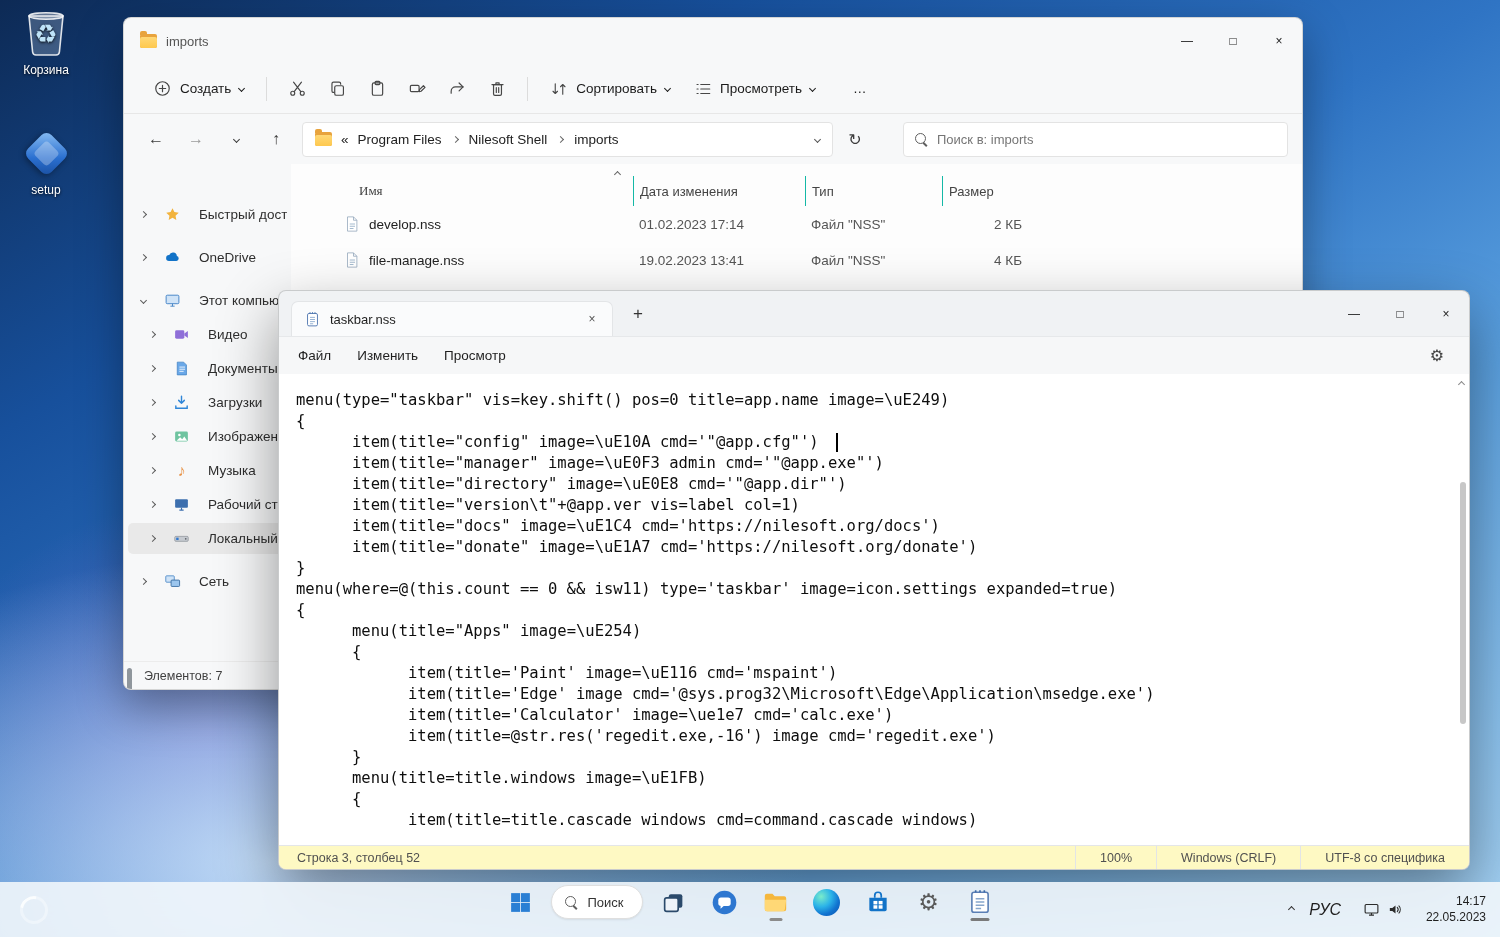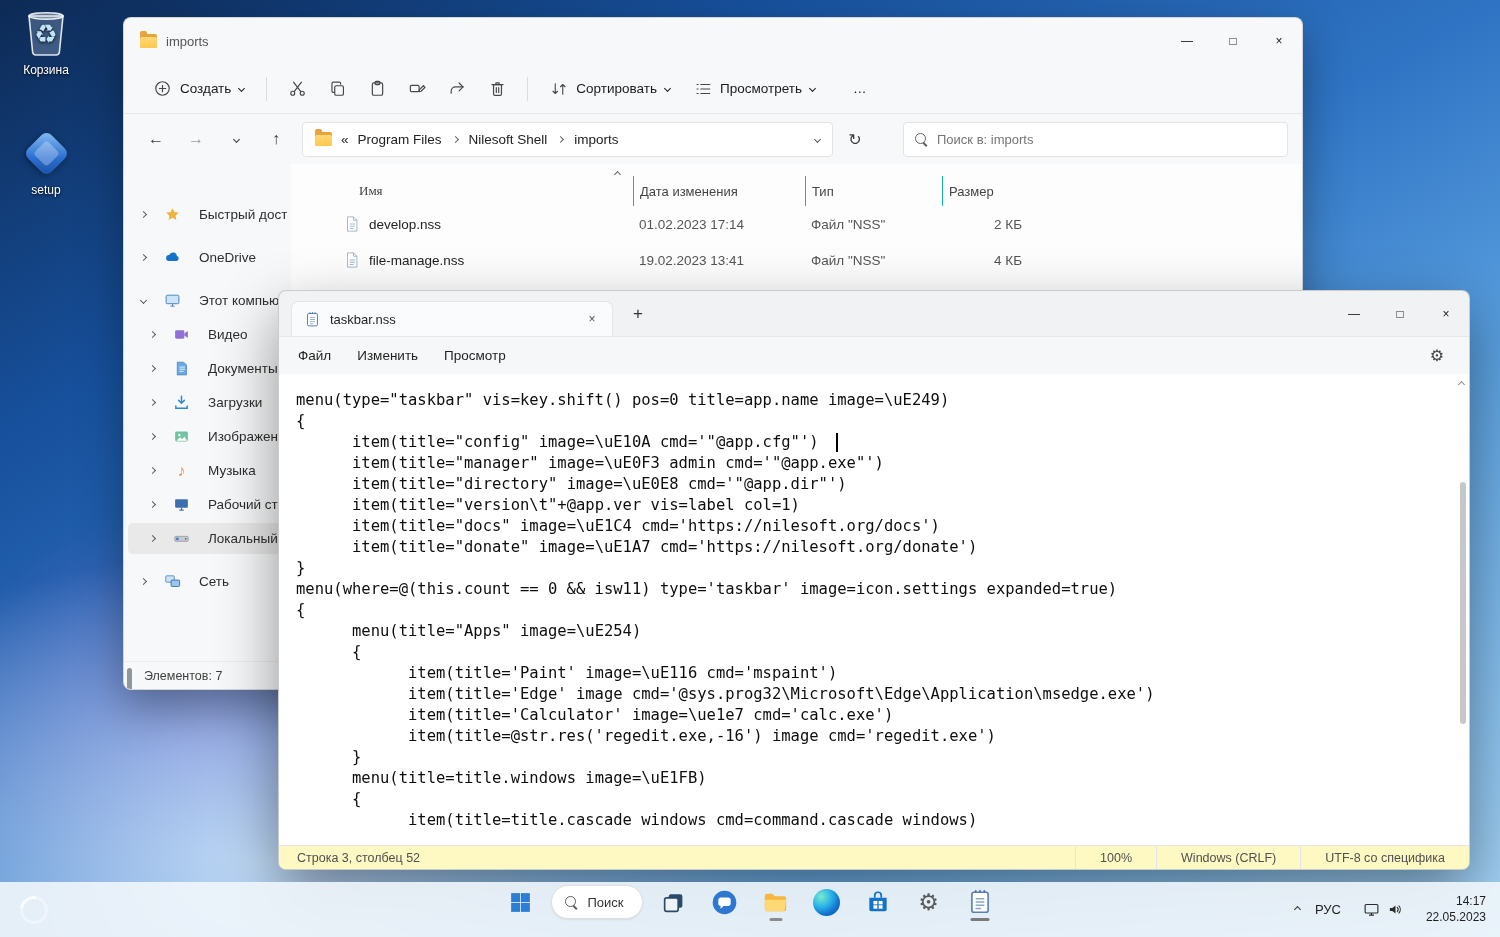--- a/index.html
+++ b/index.html
@@ -110,21 +110,21 @@
     background:rgba(241,246,251,.9); backdrop-filter:blur(16px); display:flex; align-items:flex-start; justify-content:center; }
   .tb-group { display:flex; align-items:center; gap:11px; }
   .task-icon { width:40px; height:40px; display:grid; place-items:center; border-radius:6px; position:relative; }
   .task-icon .dot { position:absolute; bottom:1px; left:50%; transform:translateX(-50%); width:13px; height:3px; border-radius:2px; background:#8b8b8b; }
   .task-icon .dot.active { width:19px; background:#7a7a7a; }
   .search-pill { height:34px; border-radius:17px; background:#fff; border:1px solid #dfdfdf; box-shadow:0 1px 2px rgba(0,0,0,.08);
     display:flex; align-items:center; gap:9px; padding:0 18px 0 13px; font-size:13px; color:#333; }
   .edge-ball { width:27px; height:27px; border-radius:50%;
     background:radial-gradient(circle at 30% 28%,#7aeccb 0%,#2bb3e8 38%,#1173d0 66%,#0a50a8 100%); }
   .tray { position:absolute; right:0; top:0; height:100%; display:flex; align-items:center; gap:15px; padding-right:14px; }
-  .lang { font-size:13px; color:#1f1f1f; }
+  .lang { font-size:16px; color:#1f1f1f;font-style:italic; }
   .tray-icons { display:flex; align-items:center; gap:7px; padding:6px 7px; border-radius:5px; }
   .clock { text-align:right; font-size:12px; color:#1f1f1f; line-height:1.3; }
   .corner-logo { position:absolute; left:20px; top:50%; transform:translateY(-50%) rotate(-35deg); width:28px; height:28px;
     border-radius:50%; border:3px solid rgba(255,255,255,.35); border-top-color:rgba(255,255,255,.8); }
 </style>
 </head>
 <body>
 
 <div id="stage">
 

